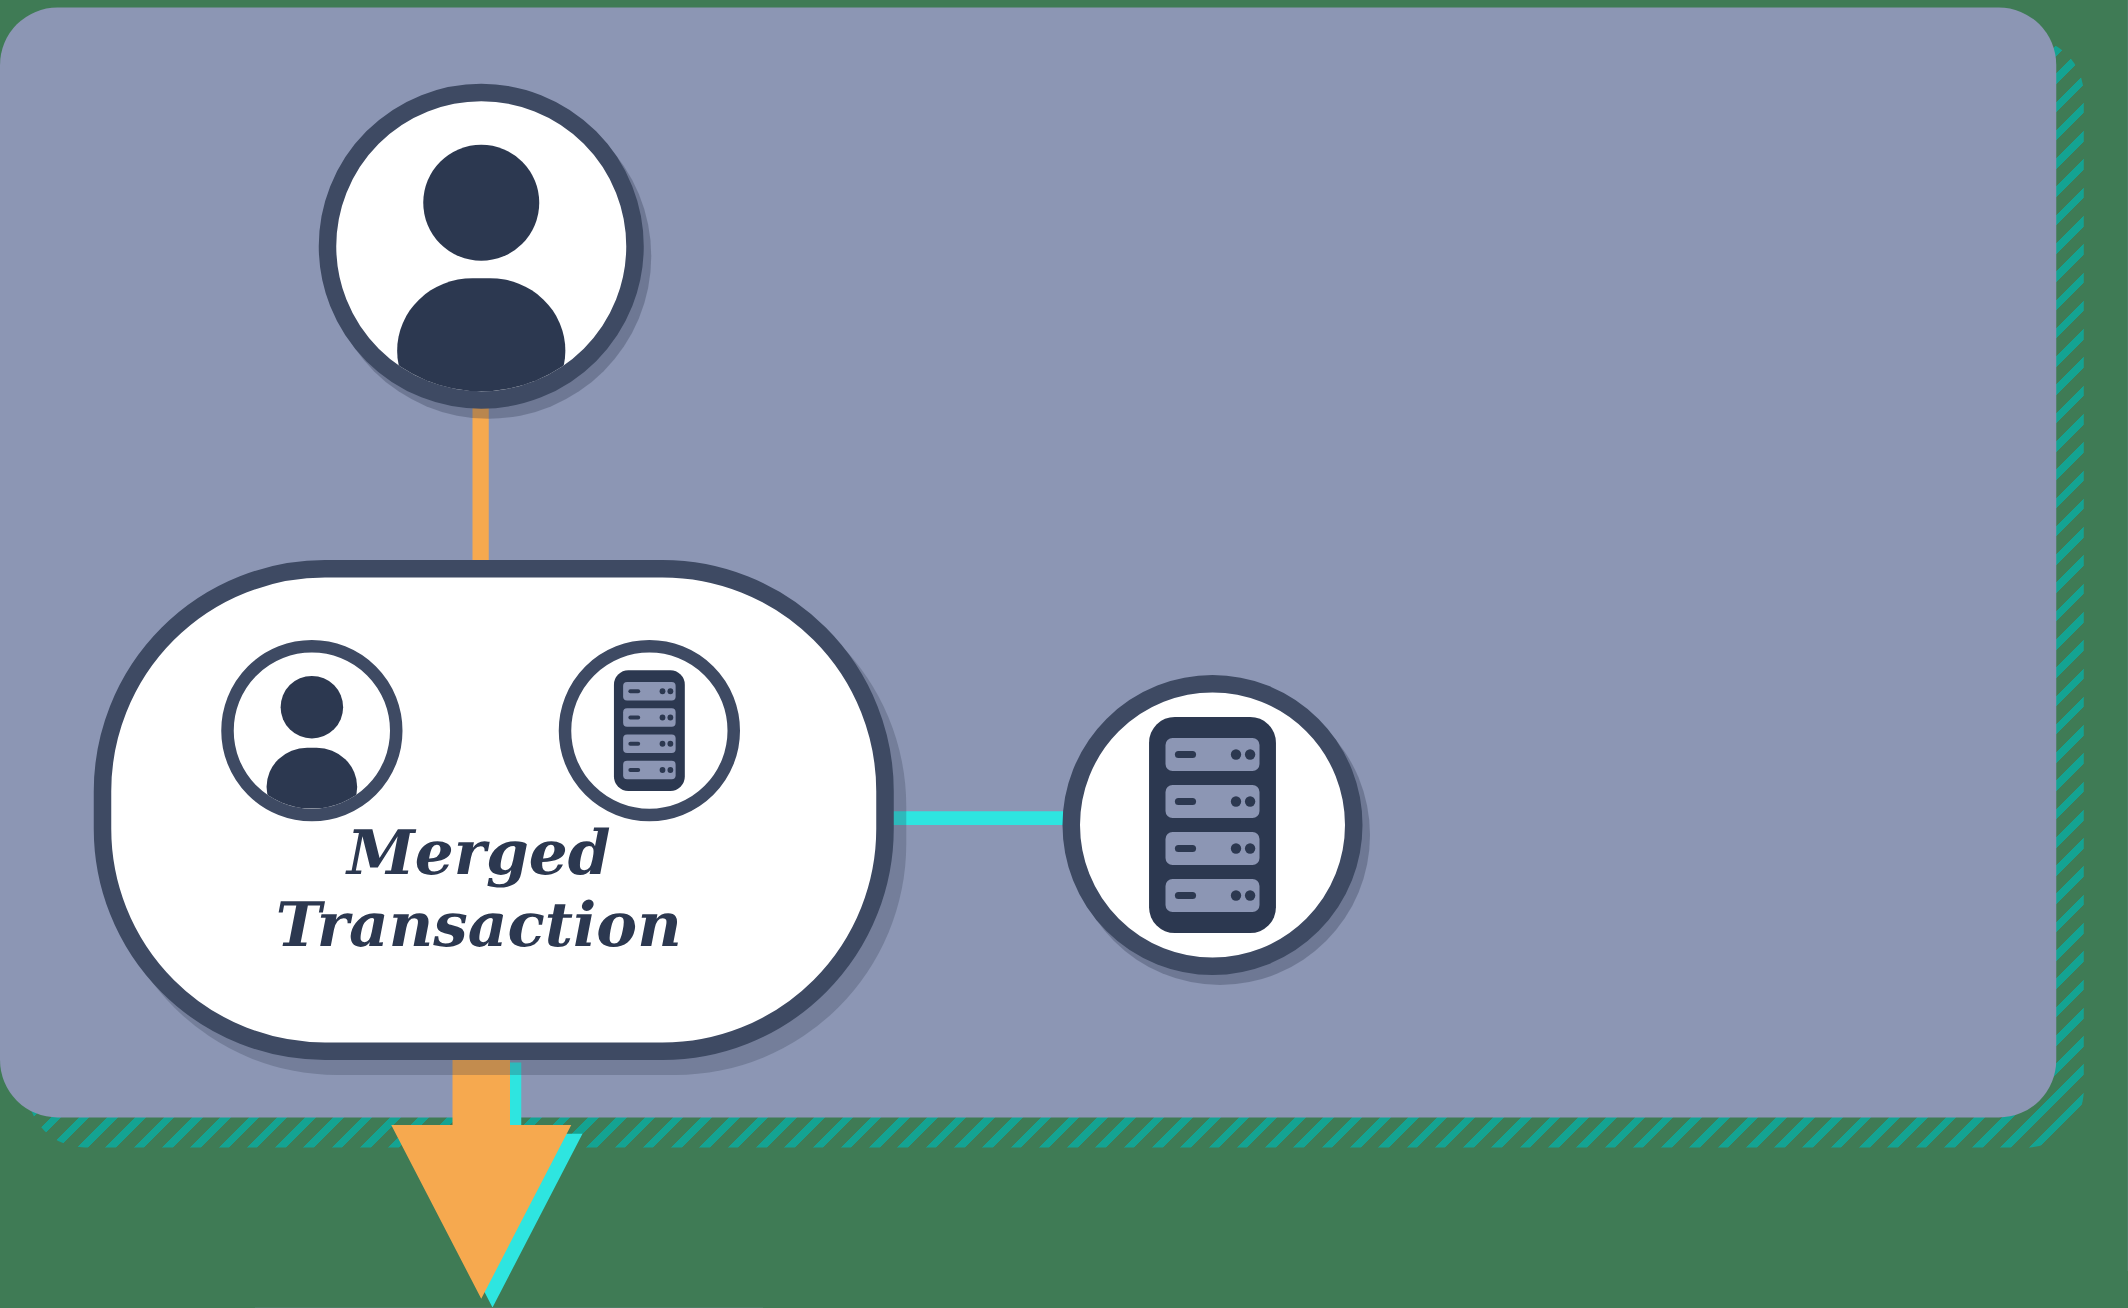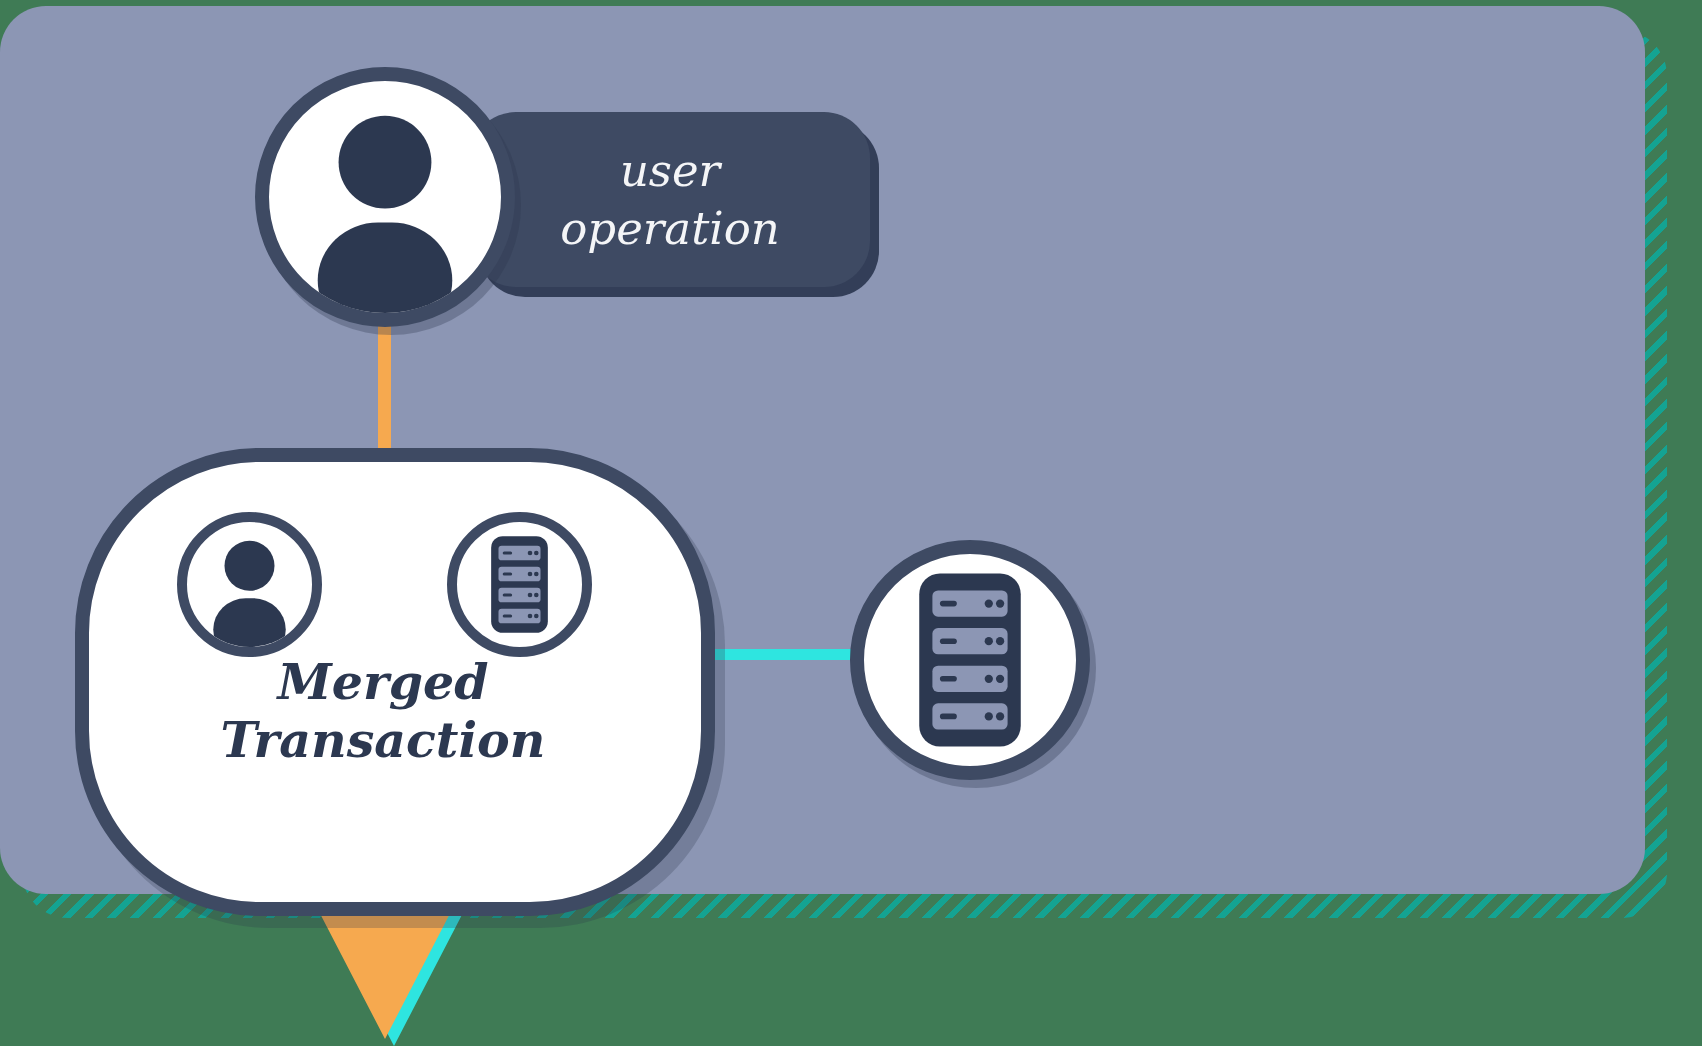--- a/index.html
+++ b/index.html
@@ -45,21 +45,21 @@
   .node-circle{
     position:absolute;background:#FFFFFF;border:14px solid #3E4A63;border-radius:50%;
     box-sizing:border-box;overflow:hidden;z-index:4;
     box-shadow:6px 8px 0 rgba(44,54,77,0.30);
   }
   .user-node{left:255px;top:67px;width:260px;height:260px;}
   .system-node{left:850px;top:540px;width:240px;height:240px;padding:12px;}
   .icon-svg{width:100%;height:100%;display:block;}
 
   .merged-box{
-    position:absolute;left:75px;top:448px;width:640px;height:468px;
+    position:absolute;left:75px;top:448px;width:640px;height:400px;
     background:#FFFFFF;border:14px solid #3E4A63;border-radius:185px;
     box-sizing:border-box;z-index:3;
     box-shadow:10px 12px 0 rgba(44,54,77,0.25);
   }
   .mini-circle{
     position:absolute;top:50px;width:145px;height:145px;
     background:#FFFFFF;border:10px solid #3E4A63;border-radius:50%;
     box-sizing:border-box;overflow:hidden;
   }
   .mini-user{left:88px;}
@@ -80,24 +80,20 @@
   <div class="panel"></div>
 
   <div class="connector-v"></div>
   <div class="connector-h"></div>
 
   <svg class="arrow" viewBox="0 0 185 203" aria-hidden="true">
     <path transform="translate(9,7)" fill="#2EE5E0" d="M67 0 H113 V57 H162 L90 196 L18 57 H67 Z"></path>
     <path fill="#F6A94F" d="M67 0 H113 V57 H162 L90 196 L18 57 H67 Z"></path>
   </svg>
 
-  <div class="pill pill-user">
-    <span class="pill-text">user
-operation</span>
-  </div>
 
   <div class="node-circle user-node">
     <svg class="icon-svg" viewBox="0 0 100 100" aria-hidden="true">
       <use href="#icon-user"></use>
     </svg>
   </div>
 
   <div class="merged-box">
     <div class="mini-circle mini-user">
       <svg class="icon-svg" viewBox="0 0 100 100" aria-hidden="true">

